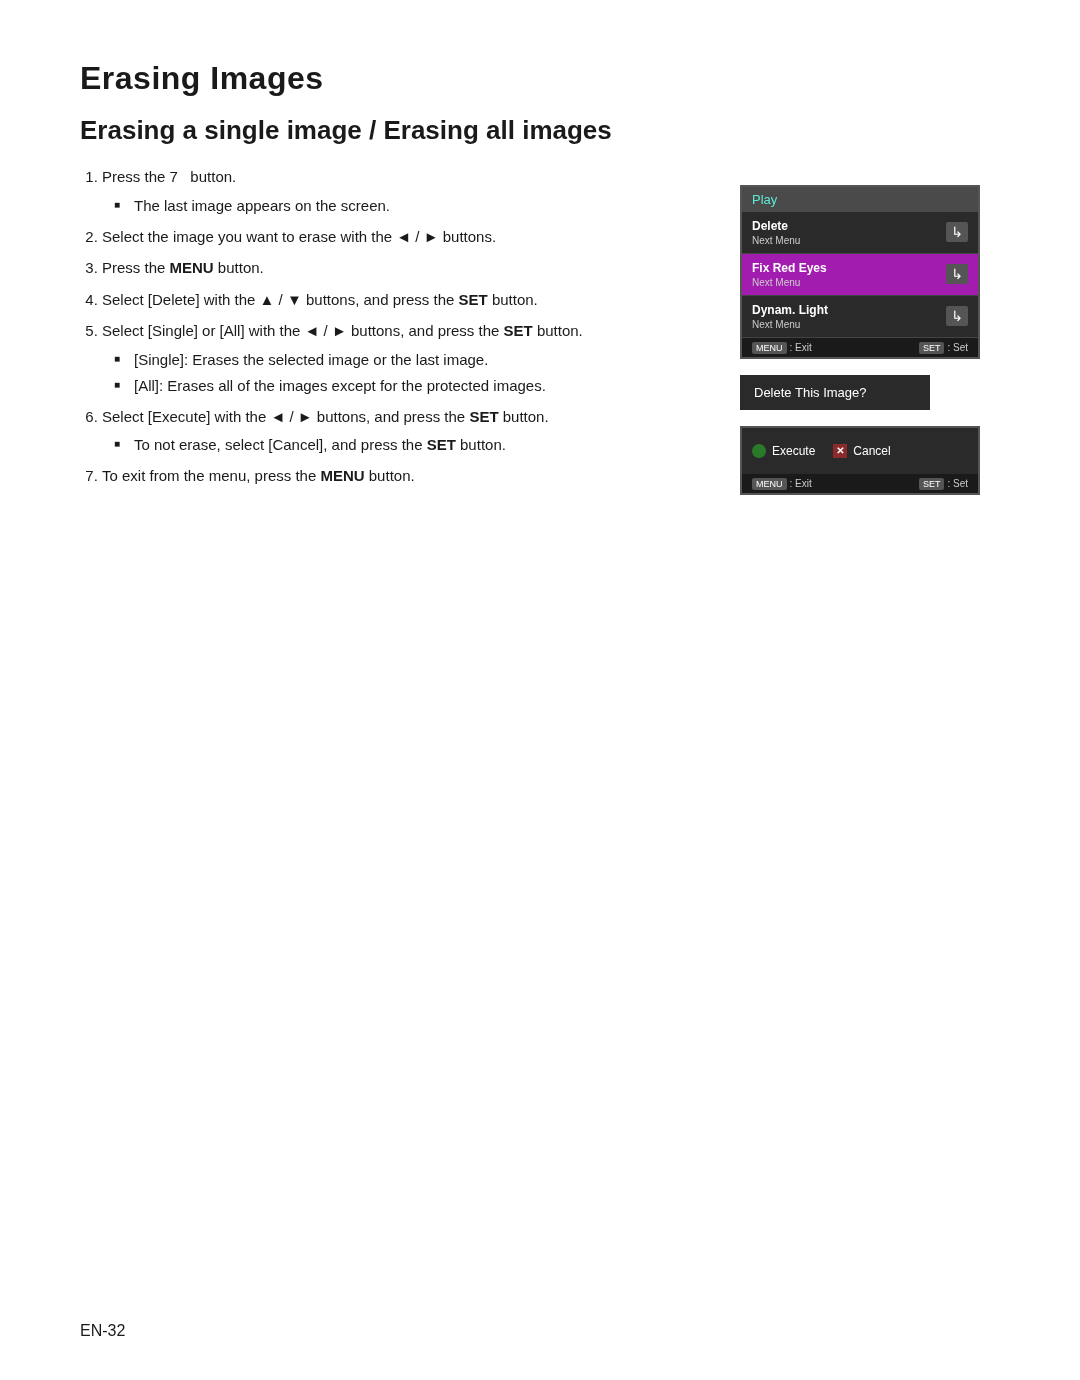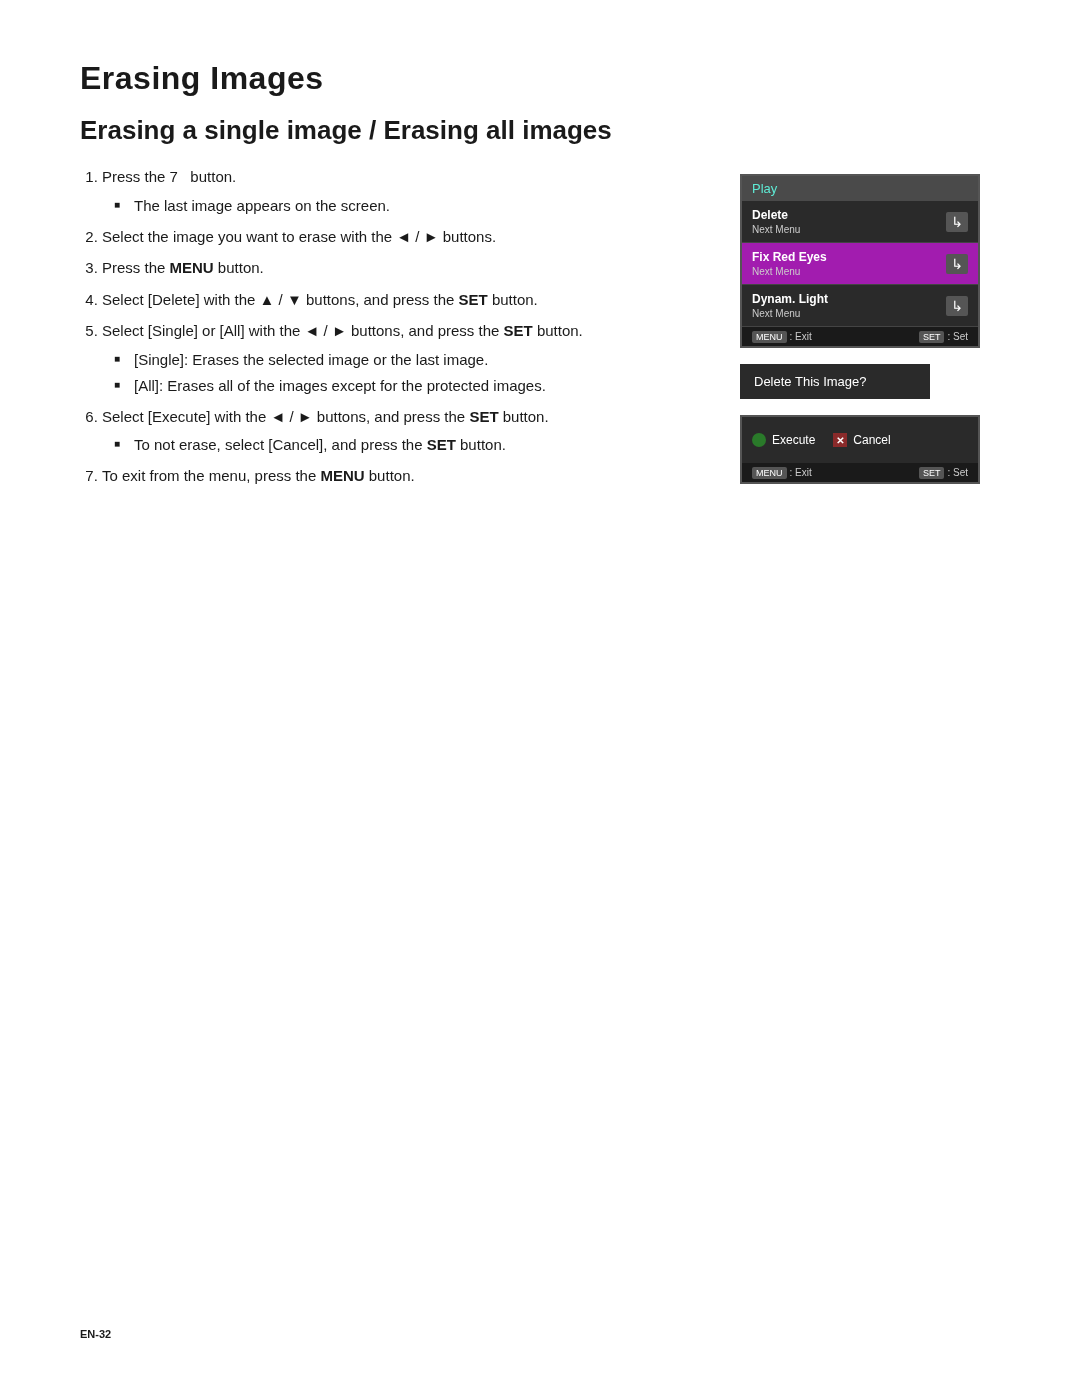--- a/index.html
+++ b/index.html
@@ -22,21 +22,21 @@
 
     h2 {
       font-size: 26px;
       font-weight: 900;
       margin-bottom: 18px;
     }
 
     .content-wrapper {
       display: flex;
       gap: 60px;
-      align-items: center;
+      align-items: flex-end;
     }
 
     .instructions {
       flex: 1;
     }
 
     .instructions ol {
       padding-left: 22px;
       font-size: 15px;
       line-height: 1.7;
@@ -218,22 +218,22 @@
       justify-content: space-between;
       padding: 4px 10px;
       font-size: 10px;
       color: #cccccc;
     }
 
     .page-footer {
       position: fixed;
       bottom: 40px;
       left: 80px;
-      font-size: 11px;
-      font-weight: bold;
+      font-size: 16px;
+      font-weight: normal;
     }
 
     b, strong {
       font-weight: 900;
     }
   </style>
 </head>
 <body>
 
 <h1>Erasing Images</h1>

